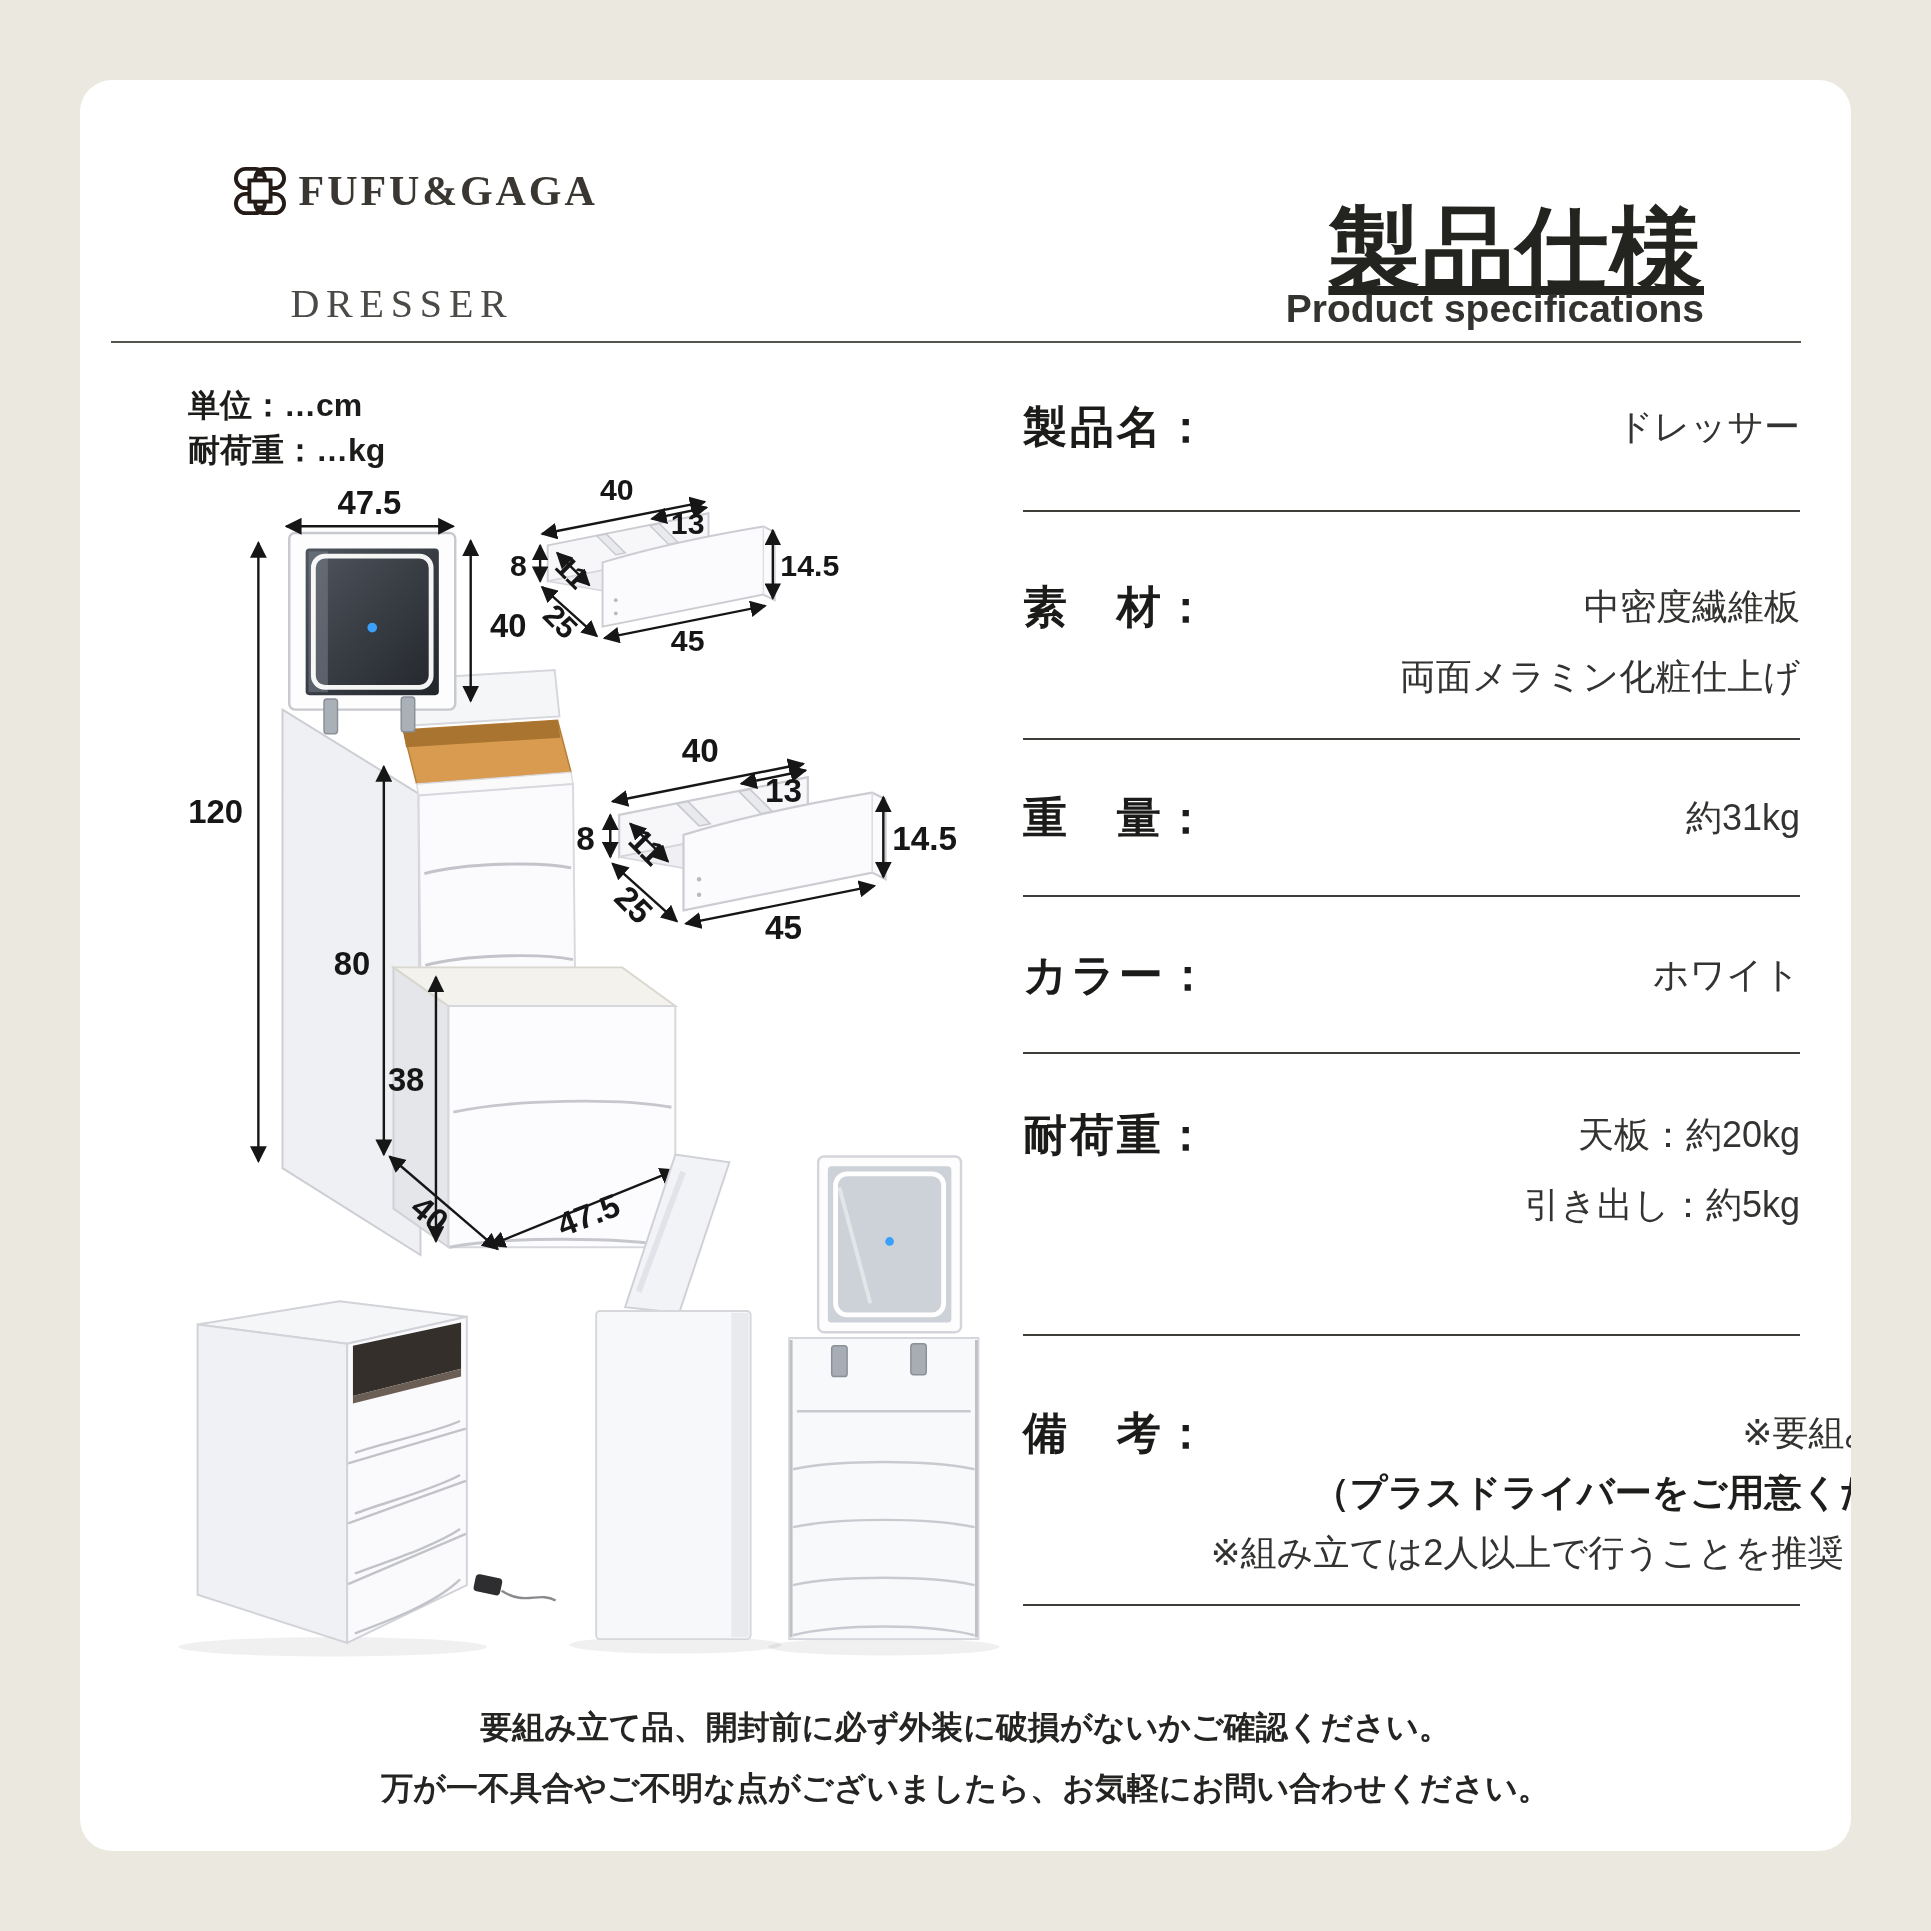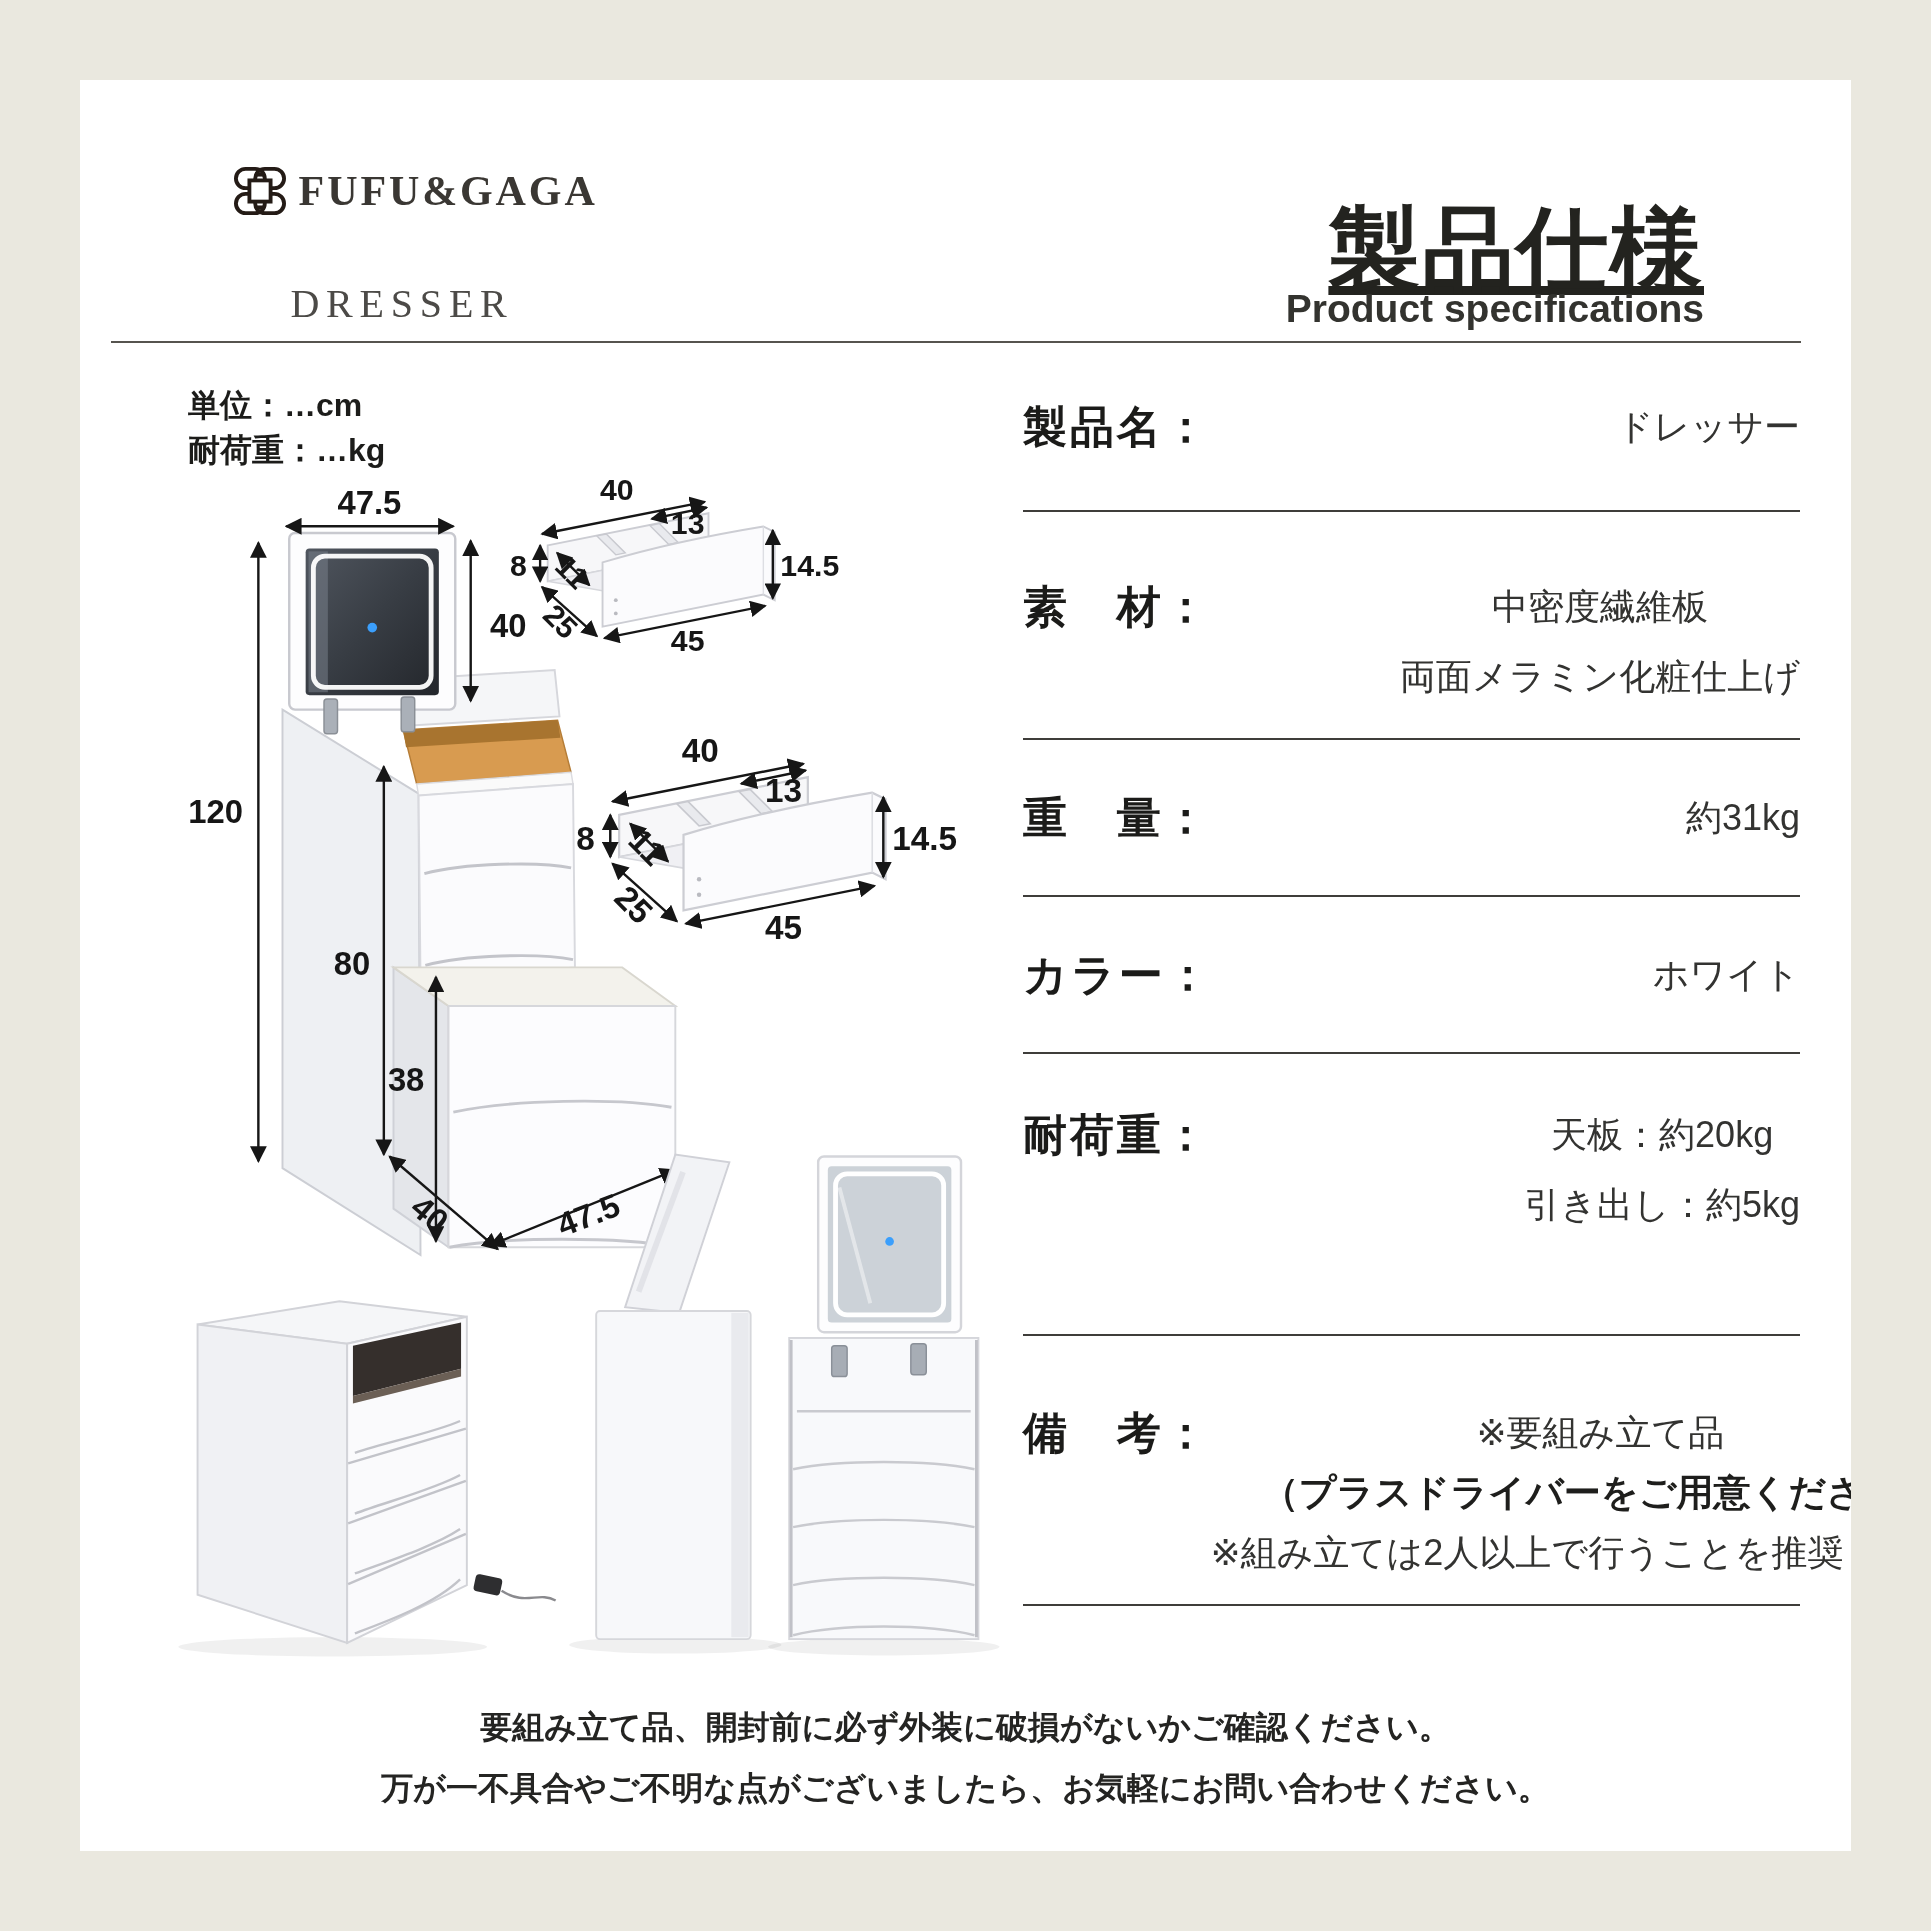--- a/index.html
+++ b/index.html
@@ -4,21 +4,21 @@
 <style>
   html,body{margin:0;padding:0;}
   body{
     width:1931px;height:1931px;position:relative;
     background:#eae8df;
     font-family:"Liberation Sans","DejaVu Sans",sans-serif;
     color:#222220;
     -webkit-font-smoothing:antialiased;
   }
   .card{
-    position:absolute;inset:80px;background:#ffffff;overflow:hidden;
+    position:absolute;inset:80px;background:#ffffff;overflow:hidden;border-radius:32px;
   }
   
   .brand{position:absolute;left:153px;top:85px;display:flex;align-items:center;gap:11.6px;}
   .brand-name{
     font-family:"Liberation Serif","DejaVu Serif",serif;
     font-size:42px;color:#3a3733;letter-spacing:2.9px;font-weight:600;
   }
   .brand-product{
     position:absolute;left:154px;top:200px;width:336px;text-align:center;
     font-family:"Liberation Serif","DejaVu Serif",serif;
@@ -36,21 +36,21 @@
   .top-rule{position:absolute;left:31px;top:261px;width:1690px;height:1.9px;background:#56544f;}
   
   .legend{position:absolute;left:108px;top:303px;font-size:32px;line-height:45px;color:#1c1c1a;font-weight:600;}
   
   .spec{position:absolute;left:943px;top:263px;width:777px;}
   .spec-row{
     box-sizing:border-box;display:flex;justify-content:space-between;align-items:flex-start;
     border-bottom:2.9px solid #3f3d3a;
   }
   .spec-label{font-size:44px;font-weight:700;color:#1b1b19;letter-spacing:2.9px;line-height:70px;white-space:nowrap;}
-  .spec-vals{text-align:center;font-size:36px;color:#333331;line-height:70px;white-space:nowrap;}
+  .spec-vals{text-align:right;font-size:36px;color:#333331;line-height:70px;white-space:nowrap;}
   .r1{height:169px;padding:49px 0 0 0;}
   .r2{height:228px;padding:60px 0 0 0;gap:43px;}
   .r3{height:157px;padding:43px 0 0 0;}
   .r4{height:157px;padding:43px 0 0 0;}
   .r5{height:282px;padding:46px 0 0 0;gap:19px;}
   .r6{height:270px;padding:67px 0 0 0;}
   .r6 .spec-vals{line-height:60px;}
   .r6 .spec-label{line-height:60px;}
   .v-bold{font-weight:700;font-size:37px;color:#1e1e1c;}
   

